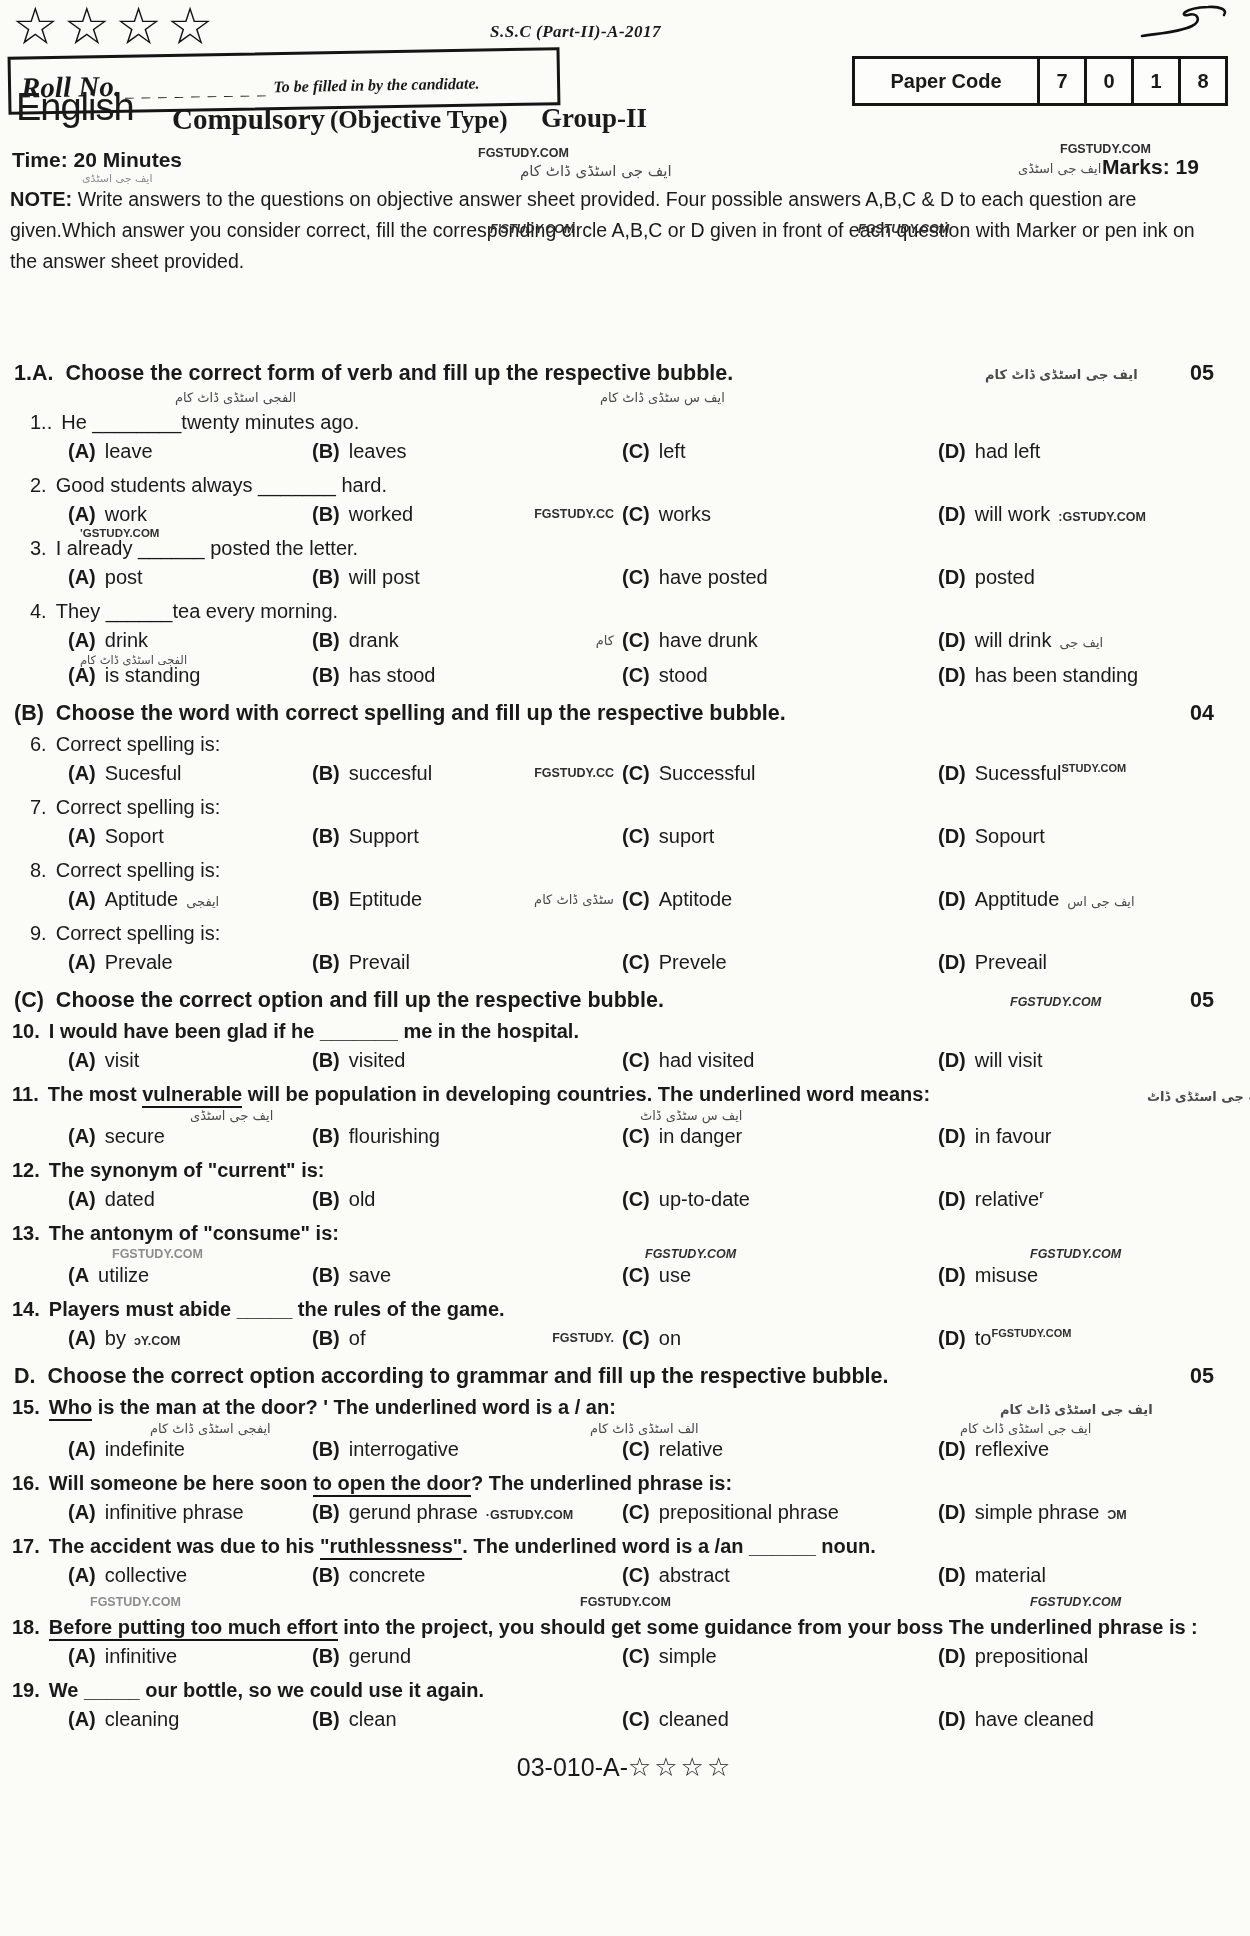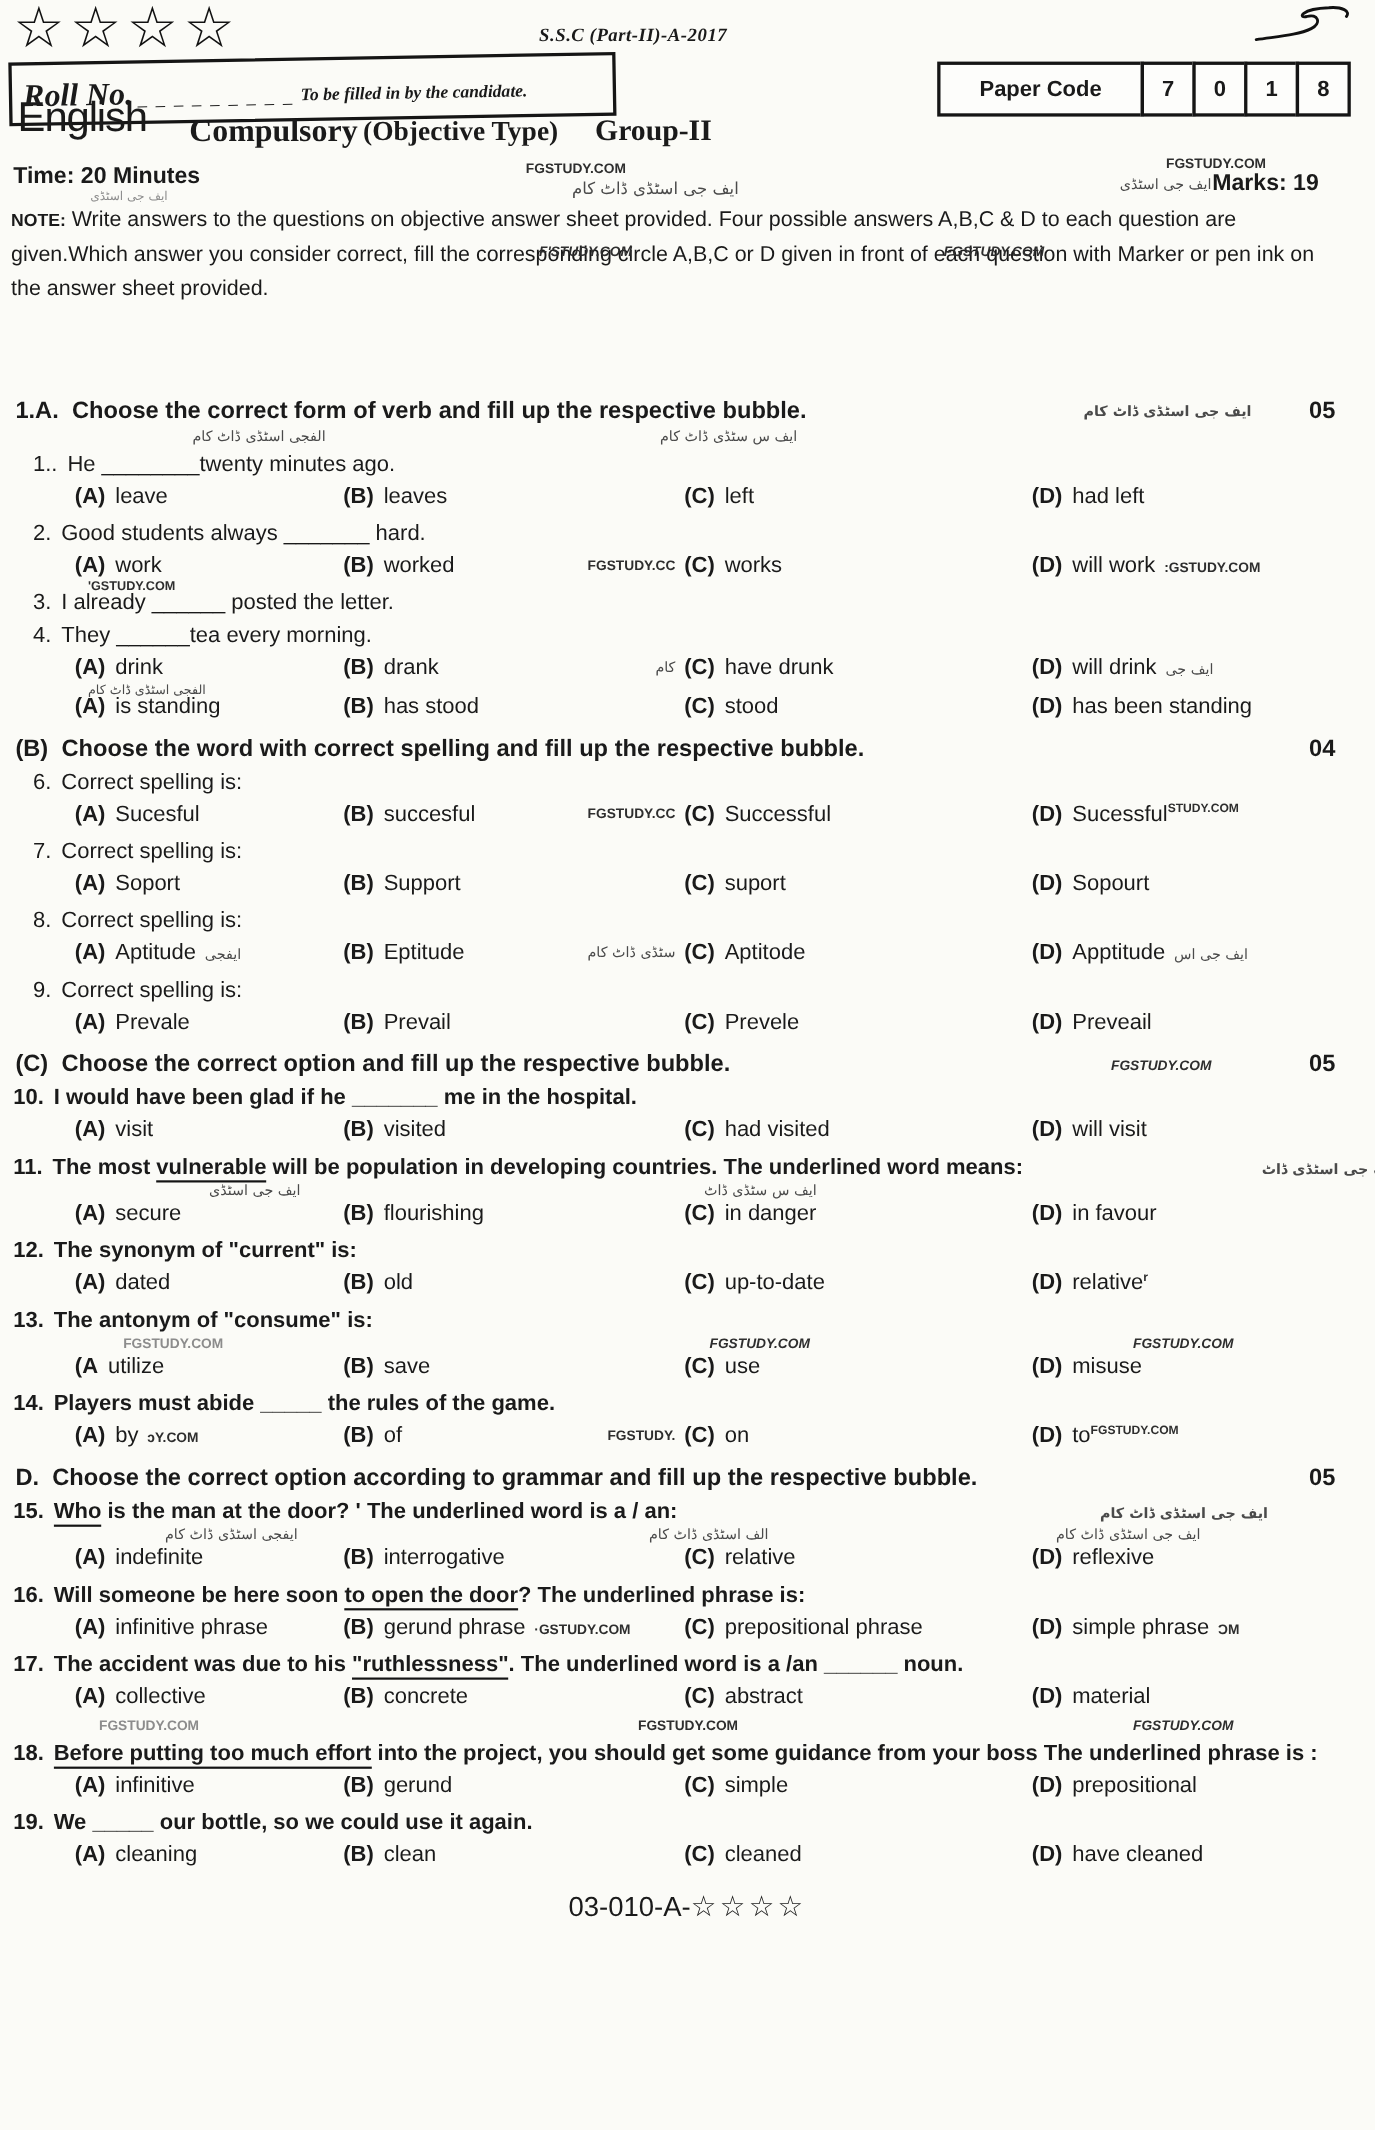--- a/index.html
+++ b/index.html
@@ -20,21 +20,21 @@
       font-weight:700;font-size:20px;background:#fdfdfb;}
   .pclabel{width:182px;}
   .pcd{width:44px;margin-left:-3px;}
   .t-english{position:absolute;left:16px;top:86px;font-size:38px;font-weight:400;letter-spacing:-1px;}
   .t-comp{position:absolute;left:172px;top:103px;font:700 29px "Liberation Serif",serif;}
   .t-obj{position:absolute;left:330px;top:106px;font:700 25px "Liberation Serif",serif;}
   .t-grp{position:absolute;left:541px;top:103px;font:700 27px "Liberation Serif",serif;}
   .time{position:absolute;left:12px;top:148px;font-weight:700;font-size:21px;}
   .marks{position:absolute;left:1102px;top:155px;font-weight:700;font-size:21px;}
   .note{position:absolute;left:10px;top:184px;width:1212px;font-size:19.5px;line-height:31px;}
-  .note b{font-size:16px;}
+  .note b{font-size:20px;}
   
   .wm{font-weight:700;font-size:12.5px;color:#2e2e2e;font-family:"Liberation Sans",sans-serif;}
   .urdu{font-family:"DejaVu Sans",sans-serif;font-size:13px;color:#4a4a4a;direction:rtl;}
   .it{font-style:italic;}
   .faint{color:#8c8c8c;}
   .abs{position:absolute;top:2px;white-space:nowrap;}
   
   #main{position:absolute;left:0;top:352px;width:1250px;}
   .sec{position:relative;font-weight:700;font-size:21.5px;line-height:26px;margin:8px 0 6px;padding-left:14px;}
   .secnum{margin-right:12px;}
@@ -116,20 +116,26 @@
       <span class="opt" style="left: 938px;"><span class="ltr">(D)</span><span class="otx">had left</span></span>
     </div>
     <div class="qline ind1"><span class="qnum">2.</span><span class="qtxt">Good students always _______ hard.</span></div>
     <div class="optrow">
       <span class="opt" style="left: 68px;"><span class="ltr">(A)</span><span class="otx">work</span><span class="wm subwm">'GSTUDY.COM</span></span>
       <span class="opt" style="left: 312px;"><span class="ltr">(B)</span><span class="otx">worked</span></span>
       <span class="opt" style="left: 622px;"><span class="wm prewm">FGSTUDY.CC</span><span class="ltr">(C)</span><span class="otx">works</span></span>
       <span class="opt" style="left: 938px;"><span class="ltr">(D)</span><span class="otx">will work</span><span class="wm sufwm">:GSTUDY.COM</span></span>
     </div>
     <div class="qline ind1"><span class="qnum">3.</span><span class="qtxt">I already ______ posted the letter.</span></div>
+    <div class="optrow">
+      <span class="opt" style="left: 68px;"><span class="ltr">(A)</span><span class="otx">post</span></span>
+      <span class="opt" style="left: 312px;"><span class="ltr">(B)</span><span class="otx">will post</span></span>
+      <span class="opt" style="left: 622px;"><span class="ltr">(C)</span><span class="otx">have posted</span></span>
+      <span class="opt" style="left: 938px;"><span class="ltr">(D)</span><span class="otx">posted</span></span>
+    </div>
     <div class="qline ind1"><span class="qnum">4.</span><span class="qtxt">They ______tea every morning.</span></div>
     <div class="optrow">
       <span class="opt" style="left: 68px;"><span class="ltr">(A)</span><span class="otx">drink</span><span class="urdu subwm">الفجی اسٹڈی ڈاٹ کام</span></span>
       <span class="opt" style="left: 312px; text-align: center;"><span class="ltr">(B)</span><span class="otx">drank</span></span>
       <span class="opt" style="left: 622px;"><span class="urdu prewm">کام</span><span class="ltr">(C)</span><span class="otx">have drunk</span></span>
       <span class="opt" style="left: 938px;"><span class="ltr">(D)</span><span class="otx">will drink</span><span class="urdu sufwm">ایف جی</span></span>
     </div>
     <div class="optrow">
       <span class="opt" style="left: 68px;"><span class="ltr">(A)</span><span class="otx">is standing</span></span>
       <span class="opt" style="left: 312px;"><span class="ltr">(B)</span><span class="otx">has stood</span></span>

